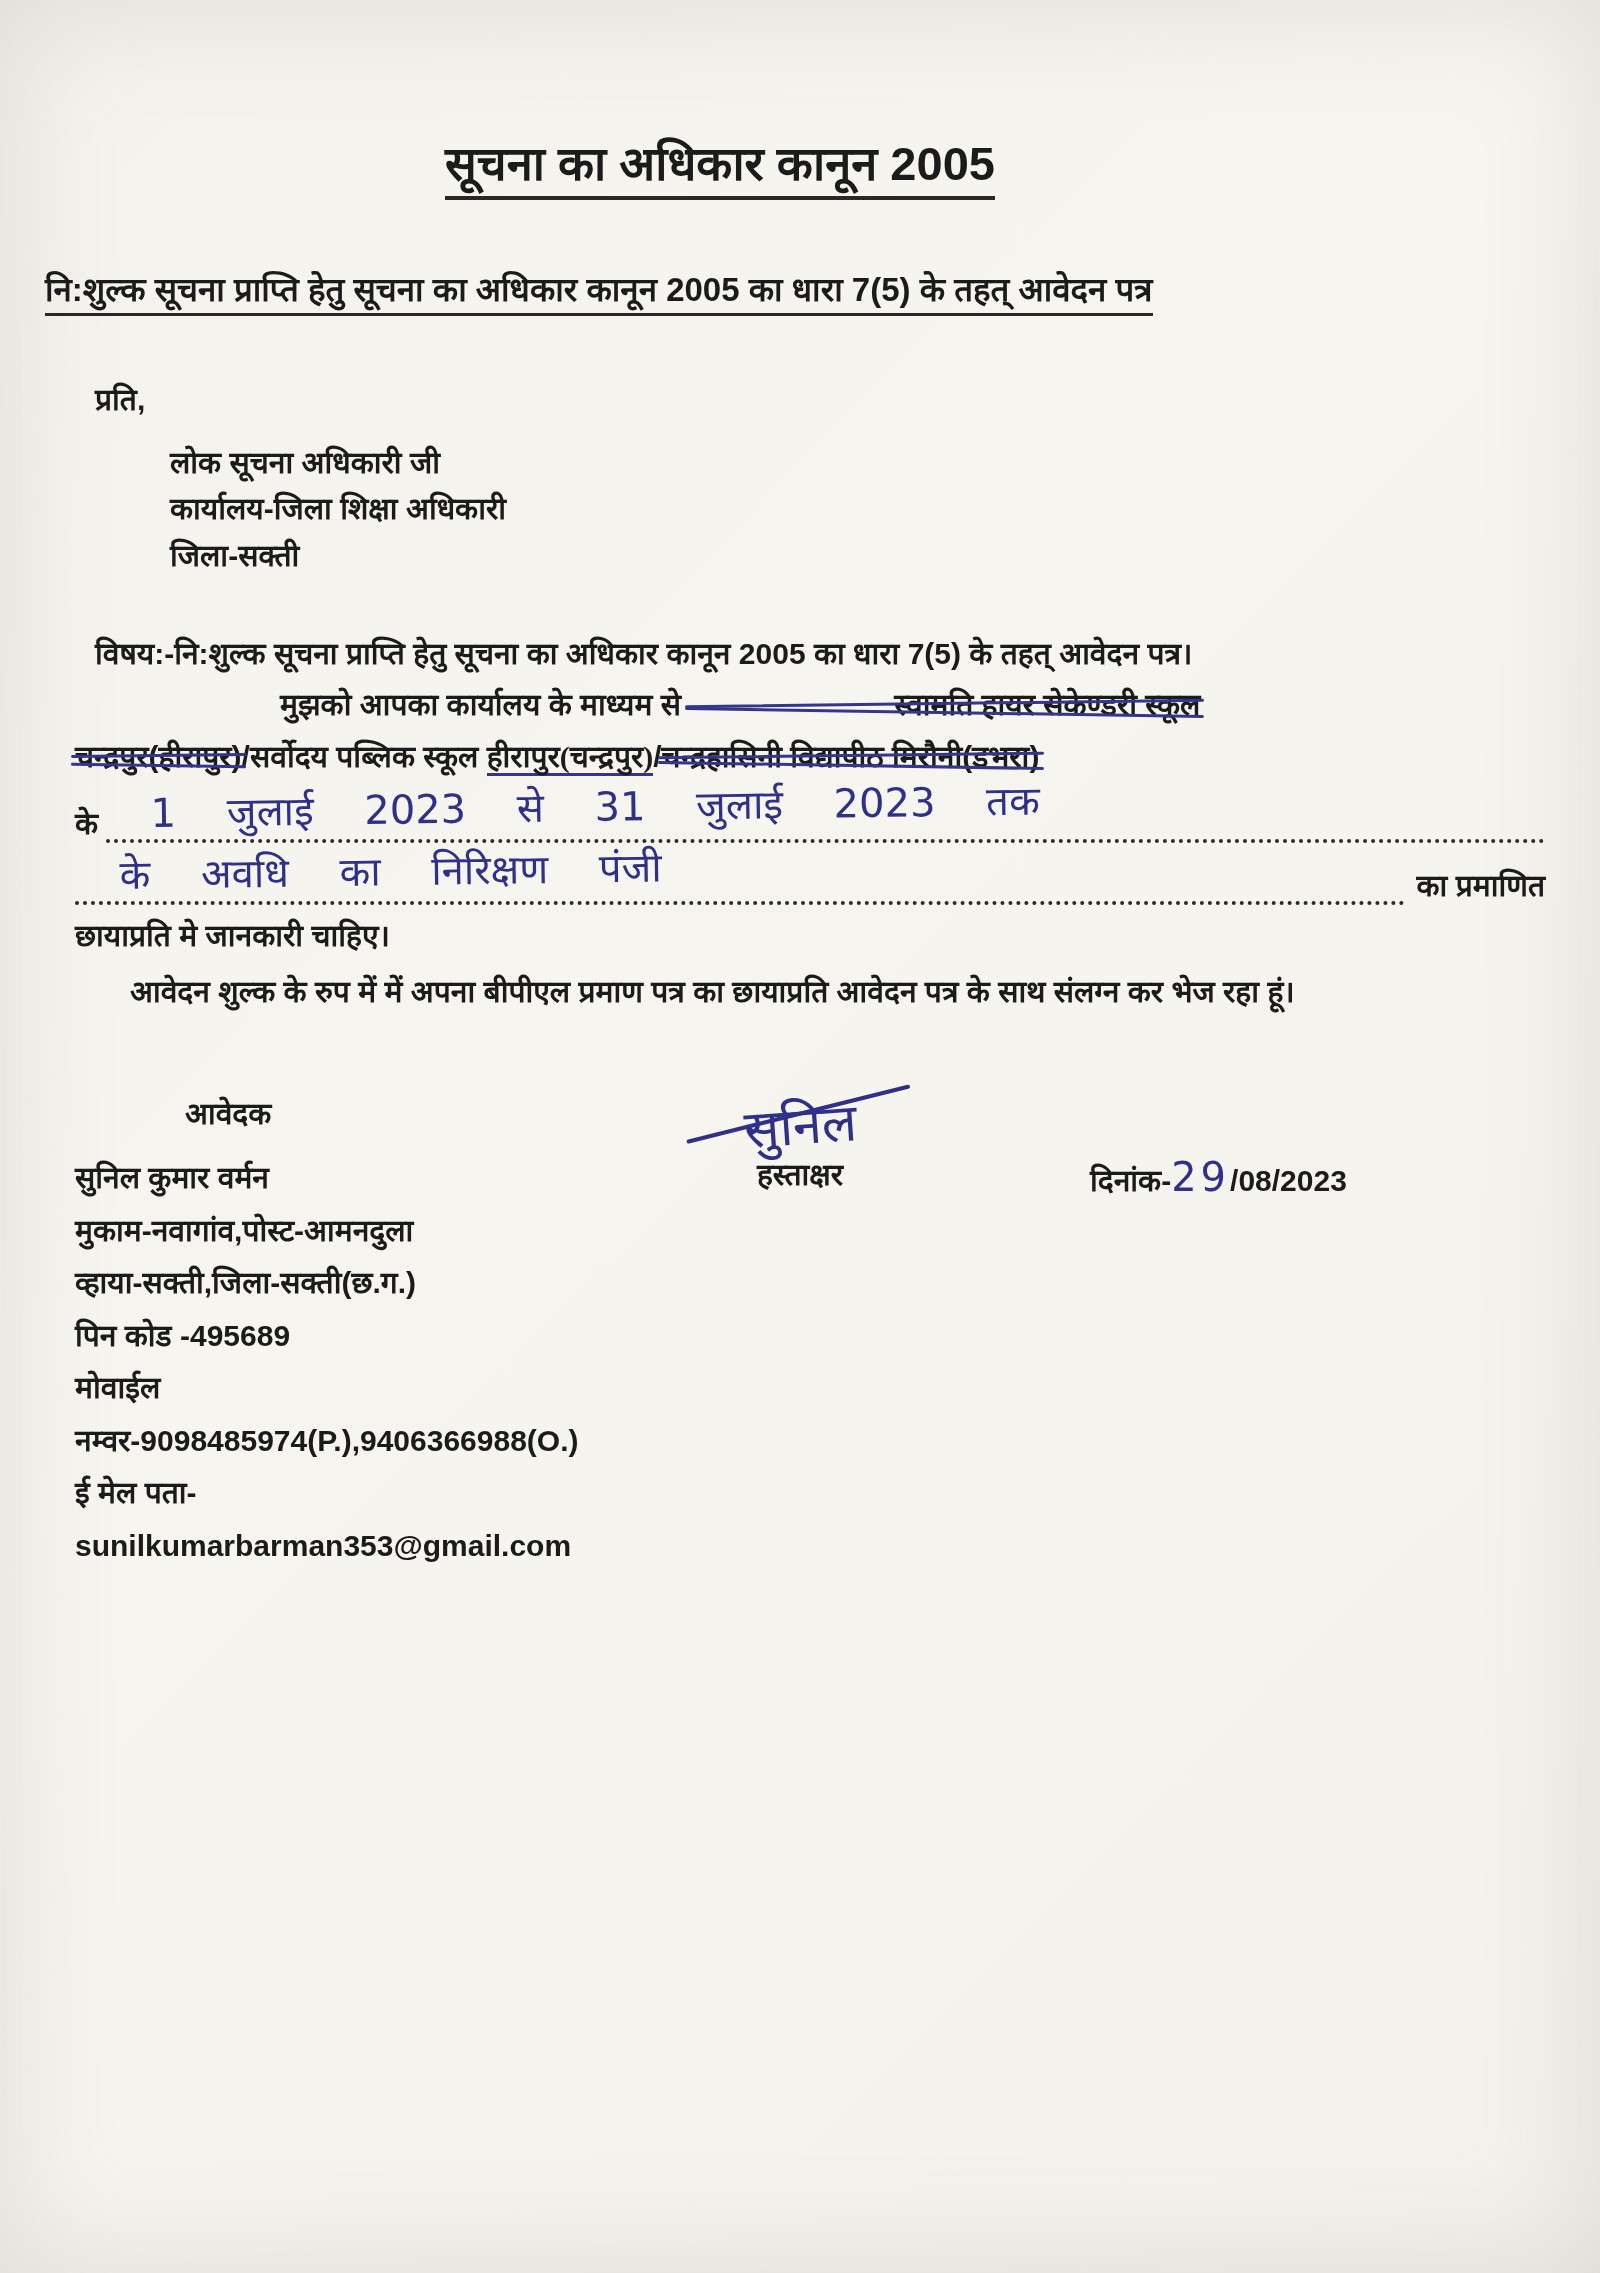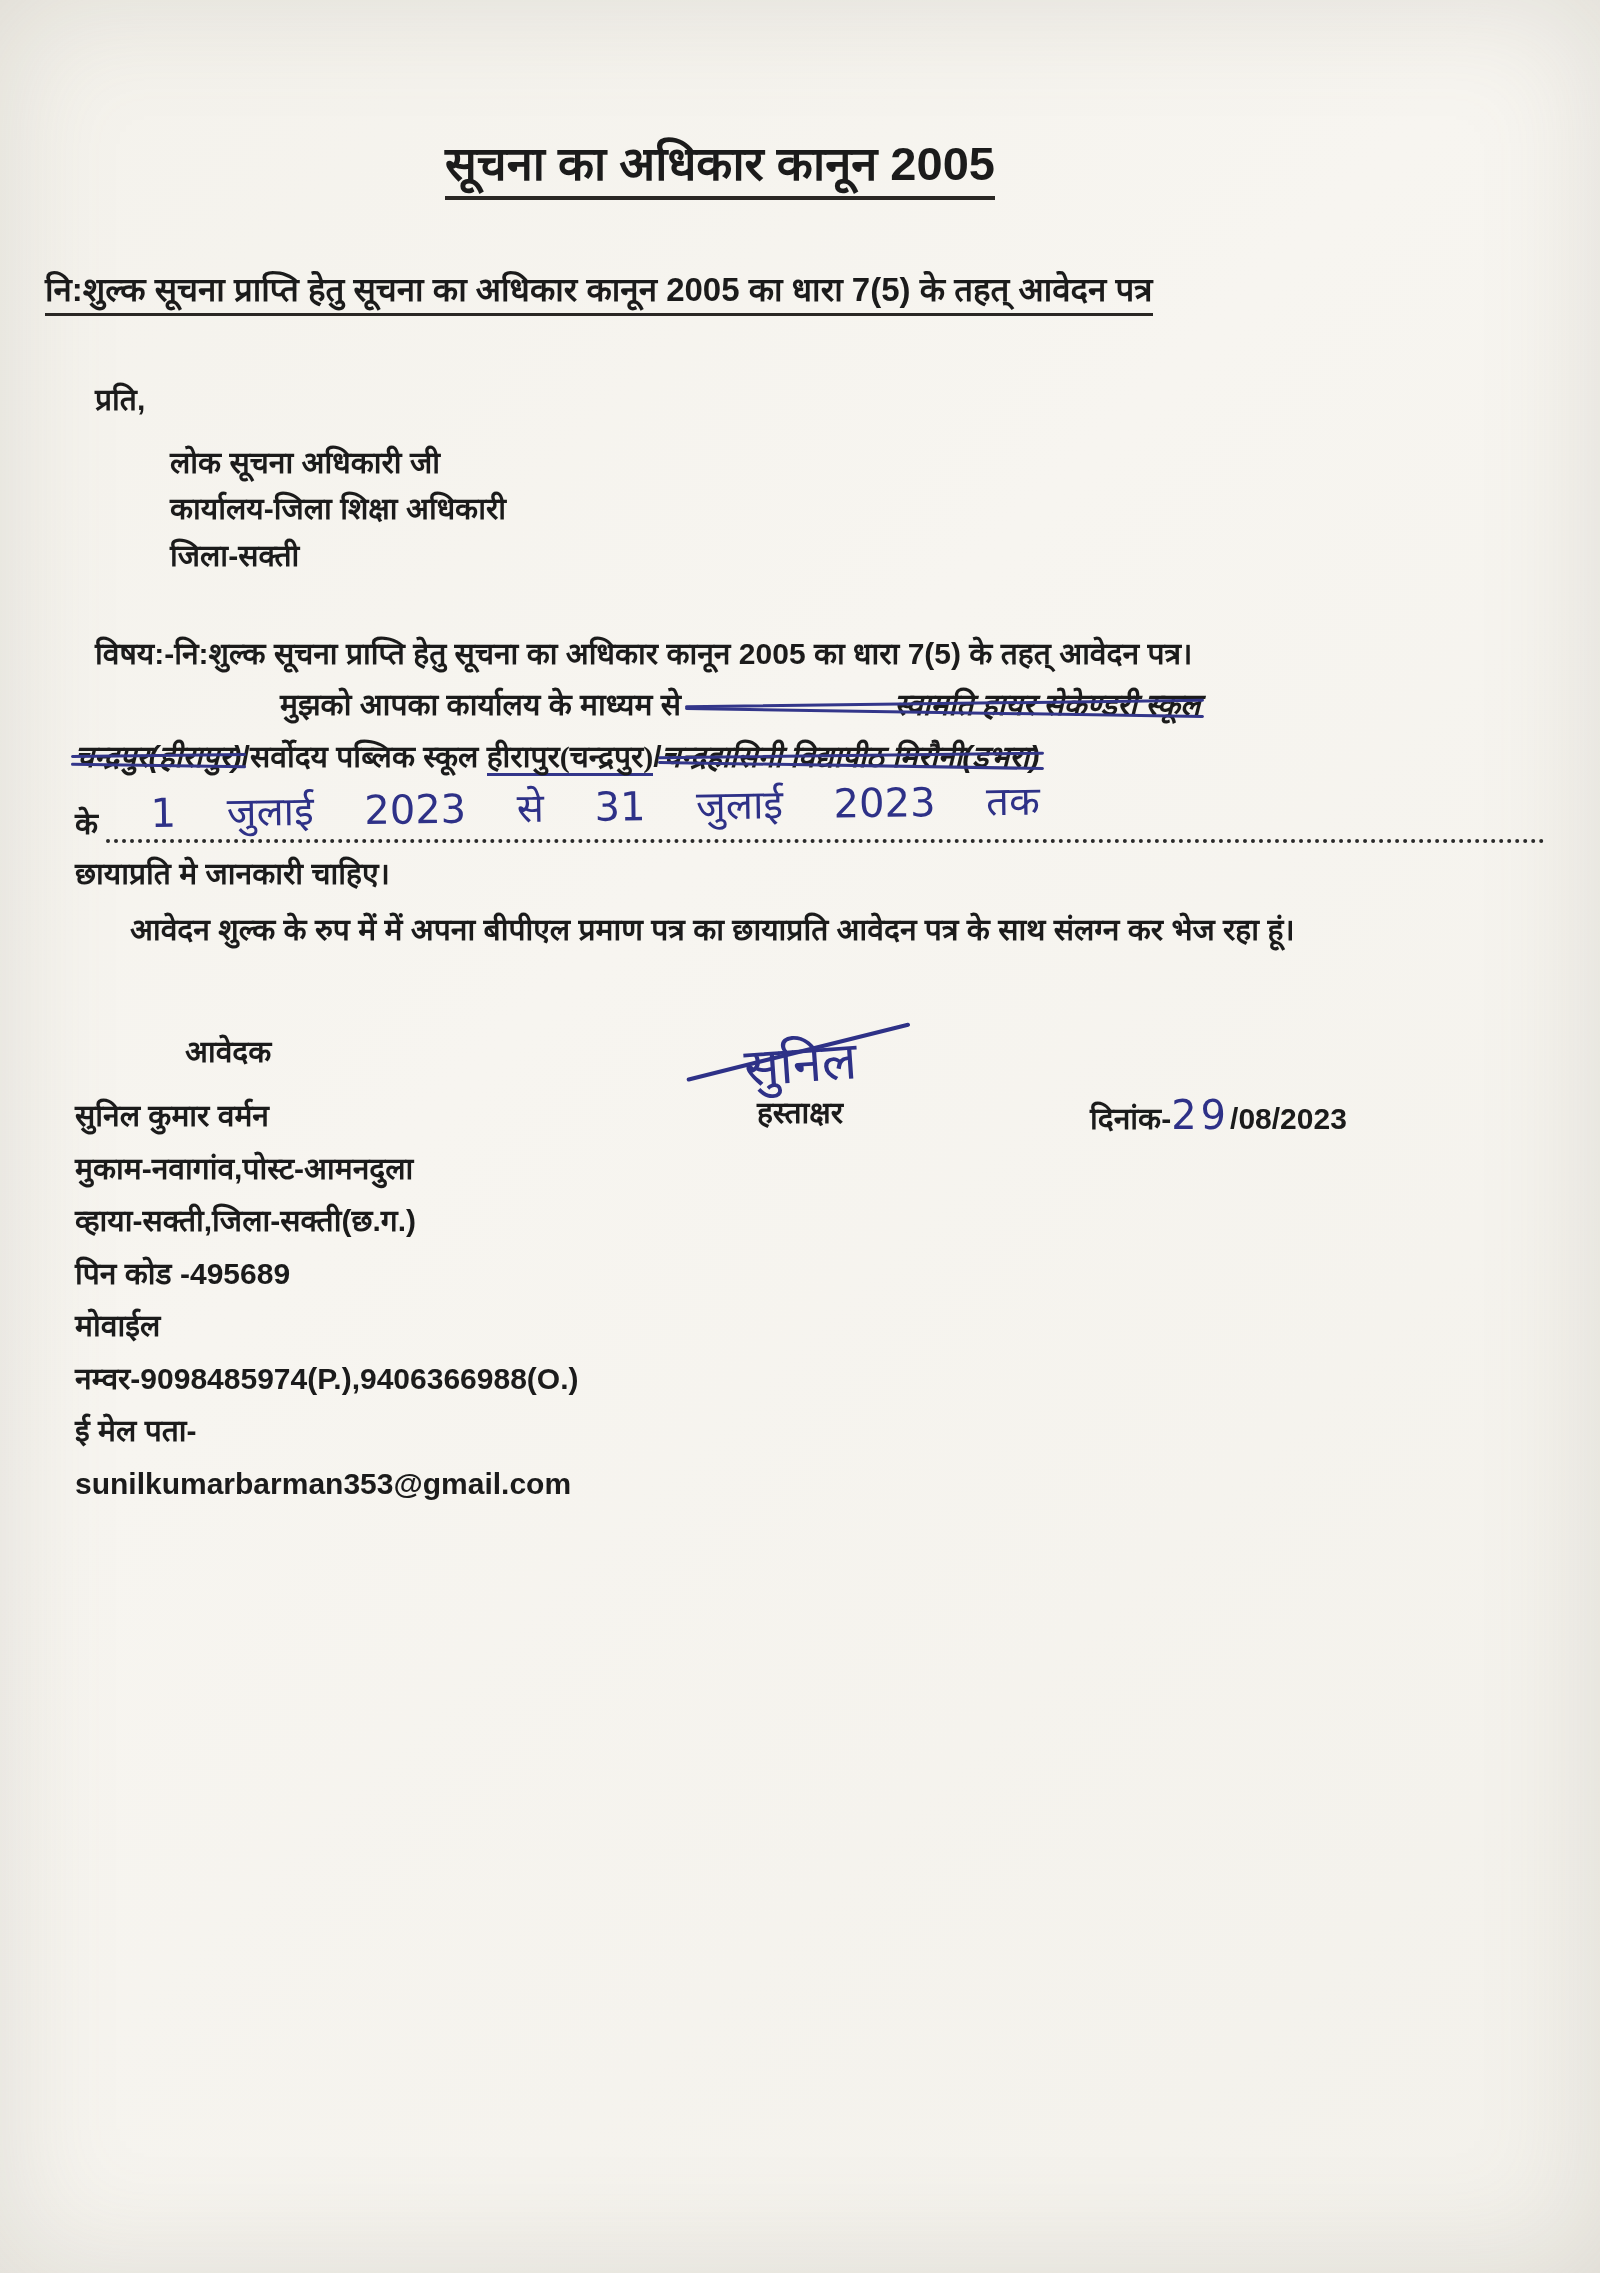--- a/index.html
+++ b/index.html
@@ -44,21 +44,21 @@
     border-bottom:3px solid #2a2724;
     padding-bottom:5px;
   }
   .line{font-size:30px;line-height:1.55;}
   .salutation{margin:0 0 16px 20px;}
   .recipient{margin-left:95px;line-height:1.75;}
   .subject{margin:52px 0 0 20px;}
   .greeting{margin:50px 0 0 20px;}
   .para1a{margin:4px 0 0 0;text-indent:205px;}
   .para1b{margin:6px 0 0 0;white-space:nowrap;}
-  .struck{position:relative;display:inline-block;font-style:italic;}
+  .struck{position:relative;display:inline-block;}
   .struck::before,.struck::after{
     content:"";position:absolute;left:-4px;right:-4px;height:3px;
     background:#33368a;border-radius:2px;
   }
   .struck::before{top:44%;transform:rotate(-0.7deg);}
   .struck::after{top:64%;transform:rotate(0.9deg);}
   .blue-underline{border-bottom:3px solid #33368a;font-family:Liberation Serif, serif;}
   .hand{
     font-family:"DejaVu Sans",sans-serif;
     font-weight:400;
@@ -134,20 +134,26 @@
       <span class="struck">चन्द्रपुर(हीरापुर)</span><span>/</span><span>सर्वोदय पब्लिक स्कूल </span><span class="blue-underline">हीरापुर(चन्द्रपुर)</span><span>/</span><span class="struck">चन्द्रहासिनी विद्यापीठ मिरौनी(डभरा)</span>
     </div>
 
     <div class="fill-line">
       <span class="printed fill-prefix">के</span>
       <span class="dotline">
         <span class="hand">1 जुलाई 2023 से 31 जुलाई 2023 तक</span>
       </span>
     </div>
 
+    <div class="fill-line">
+      <span class="dotline">
+        <span class="hand">के अवधि का निरिक्षण पंजी</span>
+      </span>
+      <span class="printed fill-suffix">का प्रमाणित</span>
+    </div>
 
     <div class="line printed para-plain">छायाप्रति मे जानकारी चाहिए।</div>
 
     <div class="line printed para-indent55">आवेदन शुल्क के रुप में में अपना बीपीएल प्रमाण पत्र का छायाप्रति आवेदन पत्र के साथ संलग्न कर भेज रहा हूं।</div>
 
 
     <div class="sign-row">
 
       <div class="sign-left">
         <div class="line printed applicant-label">आवेदक</div>

